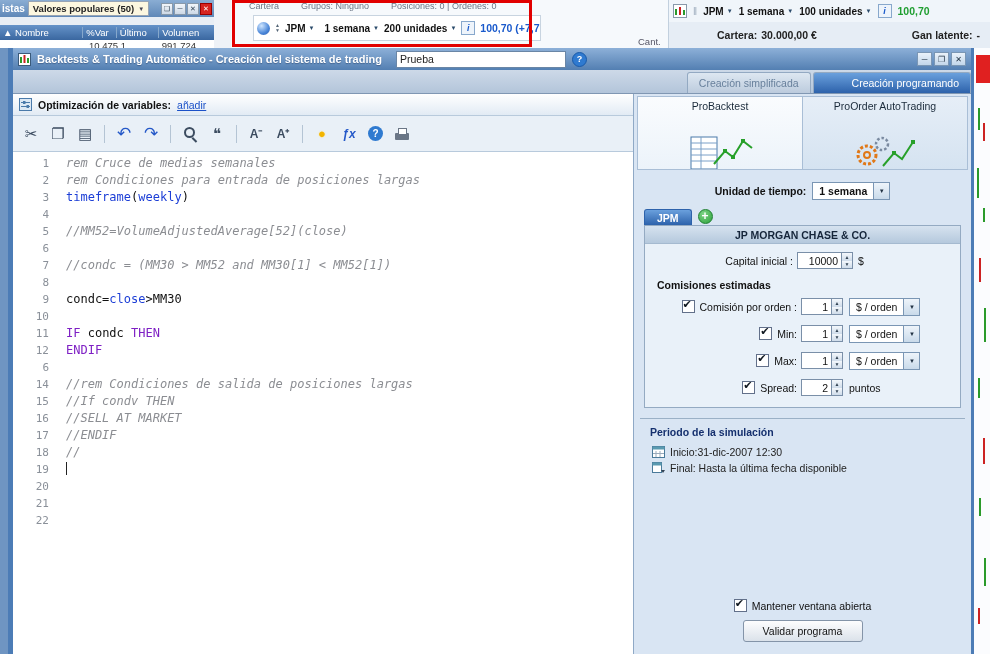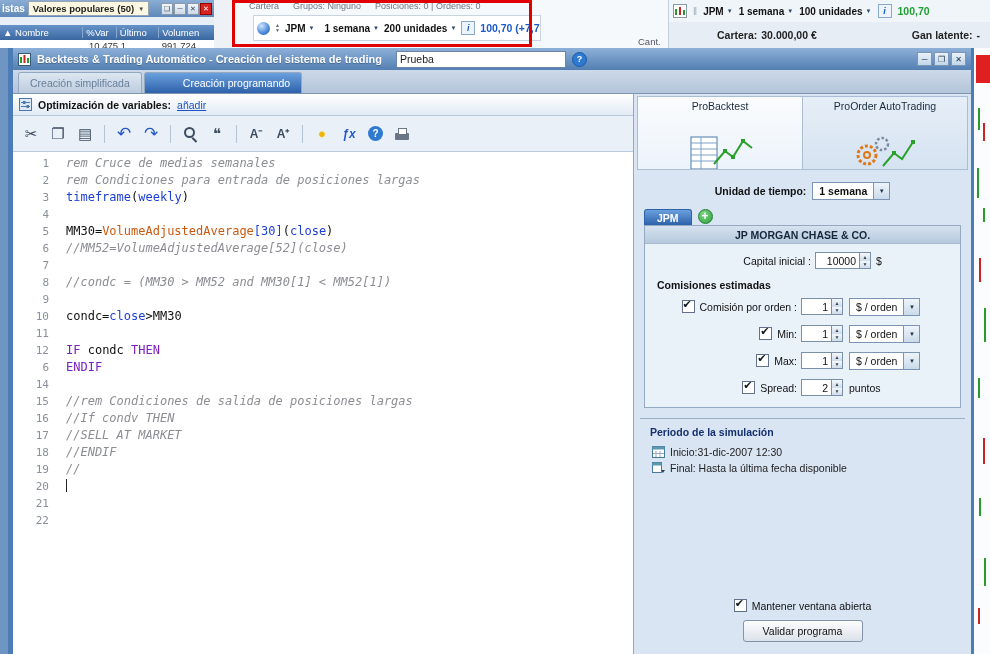--- a/index.html
+++ b/index.html
@@ -19,21 +19,21 @@
   .g-min::after{content:"─";}
   .g-close::after{content:"✕";}
   .wl-gap{height:8px;background:#e8eef5;}
   .wl-header{height:15px;background:linear-gradient(#6593c9,#3a67a0);color:#fff;font-size:9.5px;display:flex;align-items:center;}
   .wl-header span{padding:0 3px;border-right:1px solid #86a8cc;white-space:nowrap;overflow:hidden;}
   .wl-row{height:8px;background:#fff;overflow:hidden;display:flex;font-size:9.5px;color:#333;line-height:11px;}
   .wl-row .c1{width:126px;text-align:right;}
   .wl-row .c2{width:70px;text-align:right;}
   
   #quote-gap{position:absolute;left:231px;top:0;width:437px;height:48px;background:#f6f9fc;}
-  .lq-partials{position:absolute;left:18px;top:1px;display:flex;gap:14px;font-size:9px;color:#6b7686;white-space:nowrap;}
+  .lq-partials{position:absolute;left:18px;top:1px;display:flex;gap:22px;font-size:9px;color:#6b7686;white-space:nowrap;}
   .lq-toolbar{position:absolute;left:22px;top:15px;height:26px;width:288px;background:#fff;border:1px solid #c8d4e0;
     display:flex;align-items:center;gap:5px;padding:0 3px;box-sizing:border-box;overflow:hidden;}
   .globe{width:13px;height:13px;border-radius:50%;background:radial-gradient(circle at 35% 30%,#cfe6ff,#4a86d8 60%,#2a5cae);flex:0 0 auto;}
   .pin-col{display:flex;flex-direction:column;font-size:5px;color:#567;line-height:5px;}
   .q-dd{display:flex;align-items:center;font-size:10px;font-weight:bold;color:#111;white-space:nowrap;}
   .q-dd::after{content:"▼";font-size:6px;color:#2a4a6a;margin-left:3px;}
   .q-sep{width:1px;height:16px;background:#ccd6e2;}
   .info-icon{width:12px;height:12px;border:1px solid #88a8cc;background:#eef4fb;color:#1a5acc;
     font-size:9px;font-weight:bold;font-style:italic;display:flex;align-items:center;justify-content:center;flex:0 0 auto;}
   .q-price-up{color:#1a5acc;font-weight:bold;font-size:10.5px;white-space:nowrap;}
@@ -55,21 +55,21 @@
   .bt-title{color:#fff;font-size:11px;font-weight:bold;text-shadow:0 1px 1px rgba(20,40,80,.4);white-space:nowrap;}
   .name-input{width:162px;height:15px;background:#fff;border:1px solid #6a86a6;font-size:10.5px;color:#222;
     font-family:"Liberation Sans",sans-serif;padding:0 3px;margin-left:8px;}
   .help-circle{width:13px;height:13px;border-radius:50%;background:#2f7ad0;color:#fff;font-size:9px;font-weight:bold;
     display:flex;align-items:center;justify-content:center;border:1px solid #1a5aa8;}
   .bt-btns{margin-left:auto;display:flex;gap:2px;}
   .win-btn{width:15px;height:14px;background:linear-gradient(#eaf2fa,#c2d6ea);border:1px solid #7a96b4;
     color:#234;font-size:8px;display:flex;align-items:center;justify-content:center;box-sizing:border-box;}
   .g-max2::after{content:"❐";}
   .bt-tabs{height:24px;flex:0 0 24px;background:linear-gradient(#cdd9e8,#b3c5da);display:flex;align-items:flex-end;
-    gap:2px;padding-left:5px;border-bottom:1px solid #8097b3;box-sizing:border-box;}
+    gap:2px;padding-left:5px;border-bottom:1px solid #8097b3;box-sizing:border-box;justify-content:flex-end;}
   .tab{height:20px;padding:0 11px;font-size:10.5px;display:flex;align-items:center;border:1px solid #93a9c2;
     border-bottom:none;border-radius:3px 3px 0 0;white-space:nowrap;}
   .tab.inactive{background:linear-gradient(#dde7f1,#bccbdd);color:#68809c;}
   .tab.active{background:linear-gradient(#6aa0dd,#2d62ab);color:#fff;padding-left:38px;}
   .bt-content{flex:1;display:flex;min-height:0;}
   
   .bt-left{width:620px;flex:0 0 620px;display:flex;flex-direction:column;background:#fff;min-width:0;}
   .opt-bar{height:22px;flex:0 0 22px;background:linear-gradient(#ffffff,#e2ebf4);border-bottom:1px solid #b8cadc;
     display:flex;align-items:center;gap:6px;padding-left:6px;font-size:10.5px;box-sizing:border-box;}
   .opt-label{font-weight:bold;}
@@ -115,21 +115,21 @@
     display:flex;align-items:center;justify-content:center;}
   .dd-btn::after{content:"▼";font-size:6px;color:#234;}
   .sym-row{display:flex;align-items:flex-end;margin:8px 0 0 10px;gap:6px;height:17px;}
   .sym-tab{height:16px;padding:0 12px;background:linear-gradient(#6aa0dd,#2d62ab);color:#fff;font-weight:bold;font-size:10.5px;
     display:flex;align-items:center;border:1px solid #2d62ab;border-bottom:none;border-radius:3px 3px 0 0;box-sizing:border-box;}
   .plus-btn{width:15px;height:15px;border-radius:50%;background:radial-gradient(circle at 35% 30%,#7ed487,#2da13a);
     color:#fff;font-size:12px;line-height:13px;text-align:center;font-weight:bold;border:1px solid #1e8030;margin-bottom:1px;box-sizing:border-box;}
   .inst-box{margin:0 10px;border:1px solid #94aac2;background:#e9f1f9;}
   .inst-header{height:17px;background:linear-gradient(#d6e2ef,#b5c9dd);display:flex;align-items:center;justify-content:center;
     font-weight:bold;font-size:10.5px;color:#15253a;border-bottom:1px solid #a5bad0;}
-  .cap-row{display:flex;align-items:center;margin-top:8px;font-size:10.5px;padding-left:18px;}
+  .cap-row{display:flex;align-items:center;margin-top:8px;font-size:10.5px;}
   .cap-label{width:148px;text-align:right;margin-right:4px;}
   .currency{margin-left:5px;}
   .spinner{display:inline-flex;height:17px;}
   .sp-val{background:#fff;border:1px solid #7a8fa8;border-right:none;font-size:10.5px;display:flex;align-items:center;
     justify-content:flex-end;padding-right:3px;box-sizing:border-box;}
   .sp-arrows{display:flex;flex-direction:column;width:12px;border:1px solid #7a8fa8;box-sizing:border-box;}
   .sp-up,.sp-dn{flex:1;background:linear-gradient(#f4f8fc,#cfdcea);display:flex;align-items:center;justify-content:center;cursor:pointer;}
   .sp-up::after{content:"▲";font-size:5px;color:#345;}
   .sp-dn::after{content:"▼";font-size:5px;color:#345;}
   .comm-title{font-weight:bold;font-size:10.5px;margin:10px 0 2px 12px;}
@@ -330,21 +330,20 @@
               <div data-name="line-number">19</div>
               <div data-name="line-number">20</div>
               <div data-name="line-number">21</div>
               <div data-name="line-number">22</div>
             </div>
           <div class="codecol" data-name="editor-code">
               <div class="cl" data-name="code-line"><span class="seg-comment">rem Cruce de medias semanales</span></div>
               <div class="cl" data-name="code-line"><span class="seg-comment">rem Condiciones para entrada de posiciones largas</span></div>
               <div class="cl" data-name="code-line"><span class="seg-builtin">timeframe</span><span class="seg-plain">(</span><span class="seg-builtin">weekly</span><span class="seg-plain">)</span></div>
               <div class="cl" data-name="code-line"></div>
-              <div class="cl" data-name="code-line"><span class="seg-plain">MM30=</span><span class="seg-func">VolumeAdjustedAverage</span><span class="seg-num">[30]</span><span class="seg-plain">(</span><span class="seg-builtin">close</span><span class="seg-plain">)</span></div>
               <div class="cl" data-name="code-line"><span class="seg-comment">//MM52=VolumeAdjustedAverage[52](close)</span></div>
               <div class="cl" data-name="code-line"></div>
               <div class="cl" data-name="code-line"><span class="seg-comment">//condc = (MM30 &gt; MM52 and MM30[1] &lt; MM52[1])</span></div>
               <div class="cl" data-name="code-line"></div>
               <div class="cl" data-name="code-line"><span class="seg-plain">condc=</span><span class="seg-builtin">close</span><span class="seg-plain">&gt;MM30</span></div>
               <div class="cl" data-name="code-line"></div>
               <div class="cl" data-name="code-line"><span class="seg-keyword">IF</span><span class="seg-plain"> condc </span><span class="seg-keyword">THEN</span></div>
               <div class="cl" data-name="code-line"><span class="seg-keyword">ENDIF</span></div>
               <div class="cl" data-name="code-line"></div>
               <div class="cl" data-name="code-line"><span class="seg-comment">//rem Condiciones de salida de posiciones largas</span></div>

